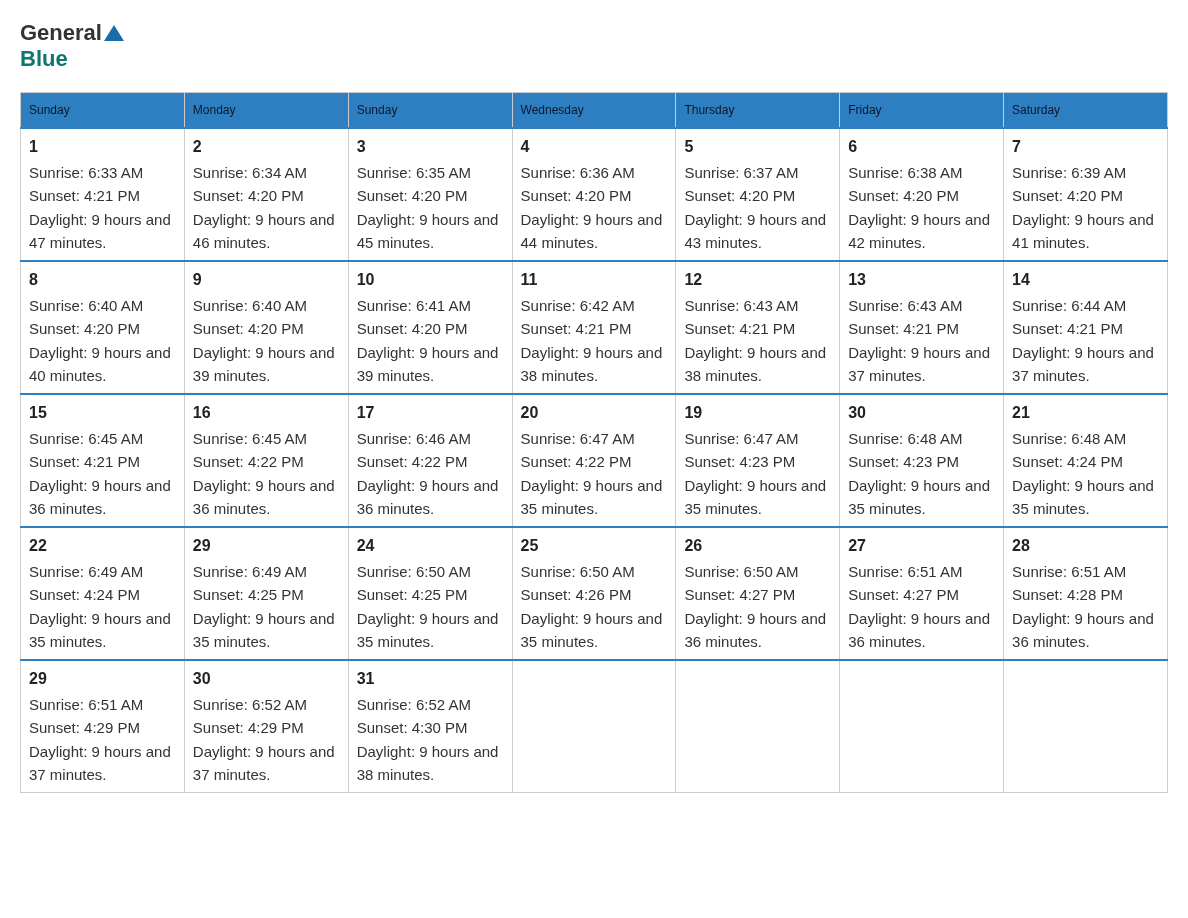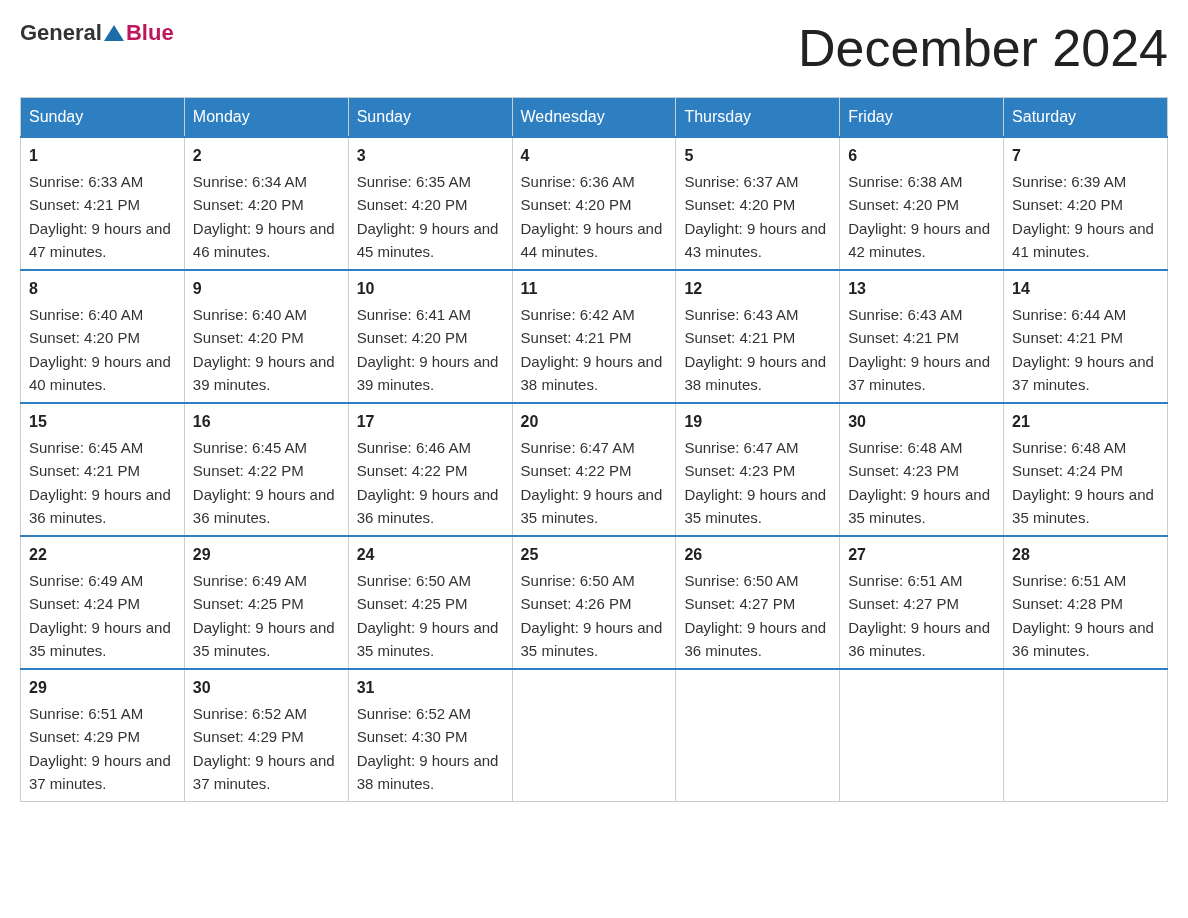--- a/index.html
+++ b/index.html
@@ -11,61 +11,61 @@
       padding: 20px;
     }
     .header {
       display: flex;
       justify-content: space-between;
       align-items: flex-start;
       margin-bottom: 20px;
     }
     .logo {
       display: flex;
-      flex-direction: row;
+      flex-direction: column;
       align-items: flex-start;
     }
     .logo-text {
       font-size: 22px;
       font-weight: bold;
       color: #333;
       display: flex;
       align-items: center;
     }
     .logo-general { color: #333; }
     .logo-triangle {
       width: 0; height: 0;
       border-left: 10px solid transparent;
       border-right: 10px solid transparent;
       border-top: 16px solid #1a6ea8;
       display: inline-block;
       margin: 0 2px;
       transform: rotate(180deg) scaleX(-1);
     }
-    .logo-blue { color: #be185d; font-size: 22px; font-weight: bold; }
+    .logo-blue { color: #0f766e; font-size: 22px; font-weight: bold; }
     .title-section { text-align: right; }
     .month-title {
       font-size: 52px;
       font-weight: 300;
       color: #222;
       line-height: 1.1;
     }
     .location {
       font-size: 22px;
       color: #555;
       margin-top: 4px;
     }
     .calendar {
       width: 100%;
       border-collapse: collapse;
     }
     .calendar th {
       background-color: #2e7fc1;
-      color: #ffffff;
-      font-size: 16px;
+      color: #0f172a;
+      font-size: 12px;
       font-weight: normal;
       padding: 10px 8px;
       text-align: left;
       border: 1px solid #ccc;
     }
     .calendar td {
       vertical-align: top;
       border: 1px solid #ccc;
       padding: 6px 8px;
       width: 14.28%;
@@ -98,21 +98,20 @@
   <div class="logo">
     <div class="logo-text">
       <span class="logo-general">General</span>
       <span class="logo-triangle"></span>
     </div>
     <div>
       <span class="logo-blue">Blue</span>
     </div>
   </div>
   <div class="title-section">
-    <div class="month-title">December 2024</div>
   </div>
 </div>
 
 <table class="calendar">
   <thead>
     <tr>
     <th>Sunday</th>
         <th>Monday</th>
         <th>Sunday</th>
         <th>Wednesday</th>

